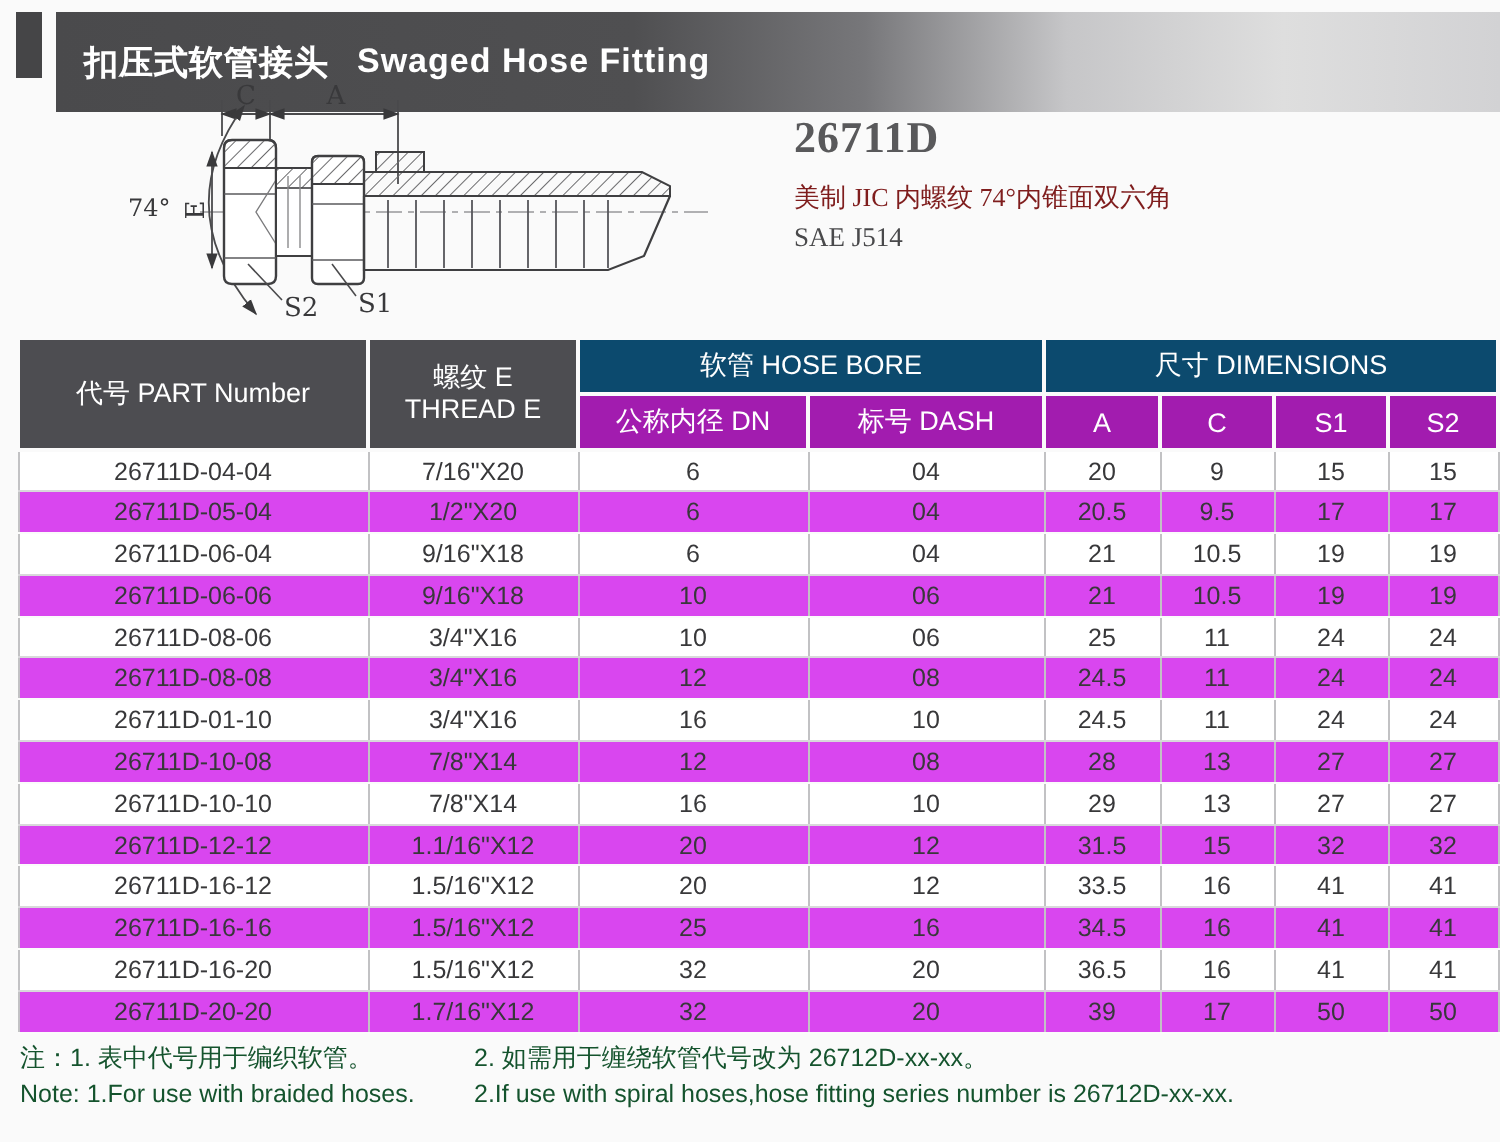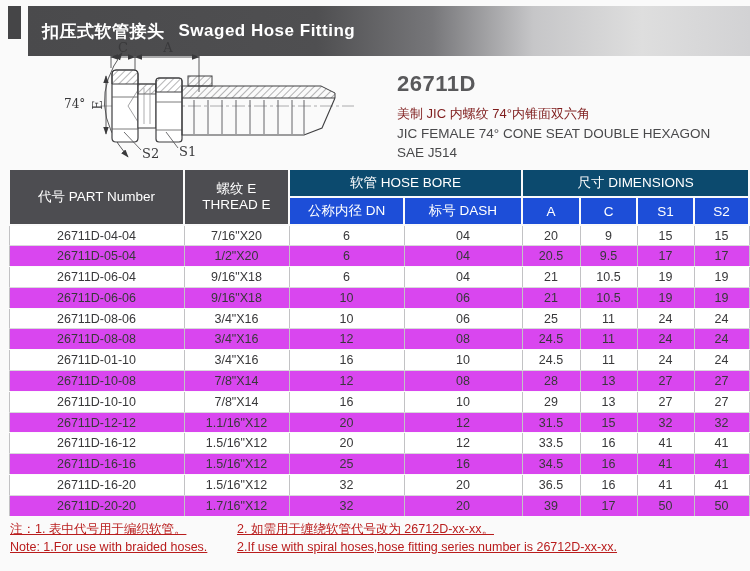--- a/index.html
+++ b/index.html
@@ -29,57 +29,57 @@
   }
   .header-bar .t-en { margin-left: 14px; text-align: center; }
 
   
   .drawing {
     position: absolute; left: 56px; top: 40px;
     width: 335px; height: 127px;
   }
 
   
-  .product { position: absolute; left: 397px; top: 71px; width: 345px; }
+  .product { position: absolute; left: 397px; top: 56px; width: 345px; font-family: Liberation Serif, serif; }
   .product .model { font-size: 22px; font-weight: bold; color: #59595b; letter-spacing: 0.5px; }
   .product .desc { font-size: 13px; color: #7f1d1d; margin-top: 7px; line-height: 19.5px; }
   .product .desc2 { font-size: 13.5px; color: #49494b; line-height: 19.5px; }
 
   
   .spec-table {
     position: absolute; left: 8px; top: 168px;
     width: 740px;
     border-collapse: collapse; table-layout: fixed;
     border: 1px solid #bcbcbe;
   }
   .spec-table thead th {
     color: #ffffff; font-weight: normal; font-size: 13.5px;
     border: 2px solid #fafafa;
     height: 28px; vertical-align: middle; text-align: center;
   }
   th.rowspan-cell { background: #4d4d51; }
   th.group-cell { background: #0c4a6e; }
-  th.sub-cell { background: #1d4ed8; }
+  th.sub-cell { background: #a21caf; }
   th .two-line { display: block; line-height: 16px; }
   .spec-table tbody td {
     height: 20.8px; padding: 0;
     font-size: 12.5px; color: #38383a; text-align: center;
     background: #ffffff;
     border-left: 1px solid #c2c2c4;
     border-right: 1px solid #c2c2c4;
     border-bottom: 1px solid #d8d8da;
   }
   .spec-table tbody tr.alt td {
     background: #d946ef;
     border-bottom: 1px solid #fbfbfb;
     border-top: 1px solid #fbfbfb;
   }
 
   
-  .notes-col { position: absolute; top: 521px; font-size: 12.5px; color: #b91c1c; line-height: 17.5px; text-decoration: underline; }
+  .notes-col { position: absolute; top: 521px; font-size: 12.5px; color: #14532d; line-height: 17.5px; }
   .notes-1 { left: 10px; width: 225px; }
   .notes-2 { left: 237px; width: 500px; }
 
   
   .dim-label { font-family: "DejaVu Serif", serif; font-size: 13px; fill: #39393b; }
   .dim-label-sm { font-family: "DejaVu Serif", serif; font-size: 12px; fill: #39393b; }
 </style>
 </head>
 <body>
 
@@ -150,21 +150,20 @@
 
   <line x1="68" y1="92" x2="85" y2="110" stroke="#4a4a4c" stroke-width="0.8"></line>
   <text class="dim-label" x="86" y="118">S2</text>
   <line x1="110" y1="92" x2="122" y2="108" stroke="#4a4a4c" stroke-width="0.8"></line>
   <text class="dim-label" x="123" y="116">S1</text>
 </svg>
 
 <div class="product">
   <div class="model">26711D</div>
   <div class="desc">美制 JIC 内螺纹 74°内锥面双六角</div>
-  <div class="desc2">JIC FEMALE 74° CONE SEAT DOUBLE HEXAGON</div>
   <div class="desc2">SAE J514</div>
 </div>
 
 <table class="spec-table">
   <colgroup>
     <col style="width:175px">
       <col style="width:105px">
       <col style="width:115px">
       <col style="width:118px">
     <col style="width:58px">

